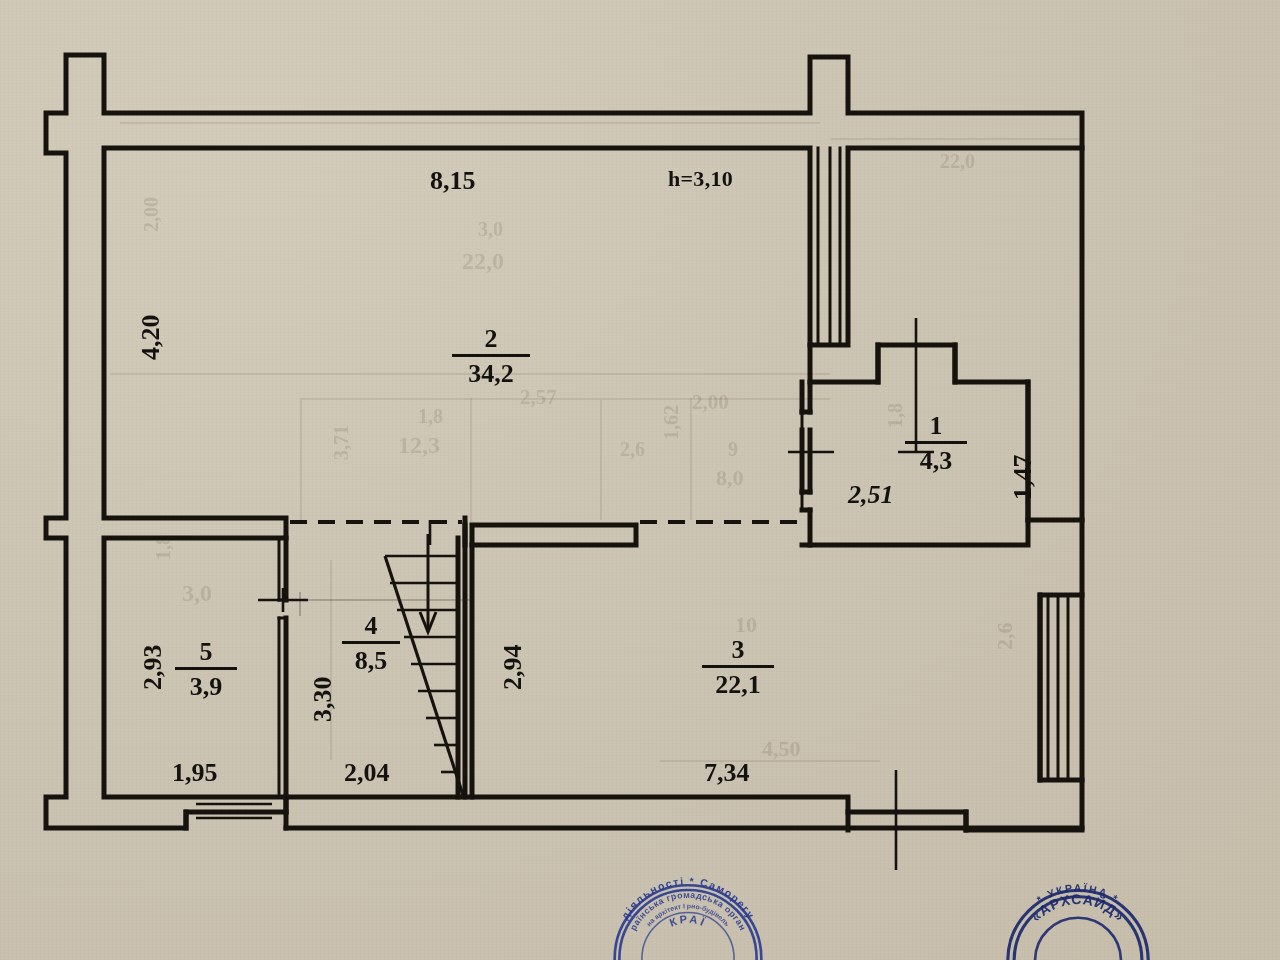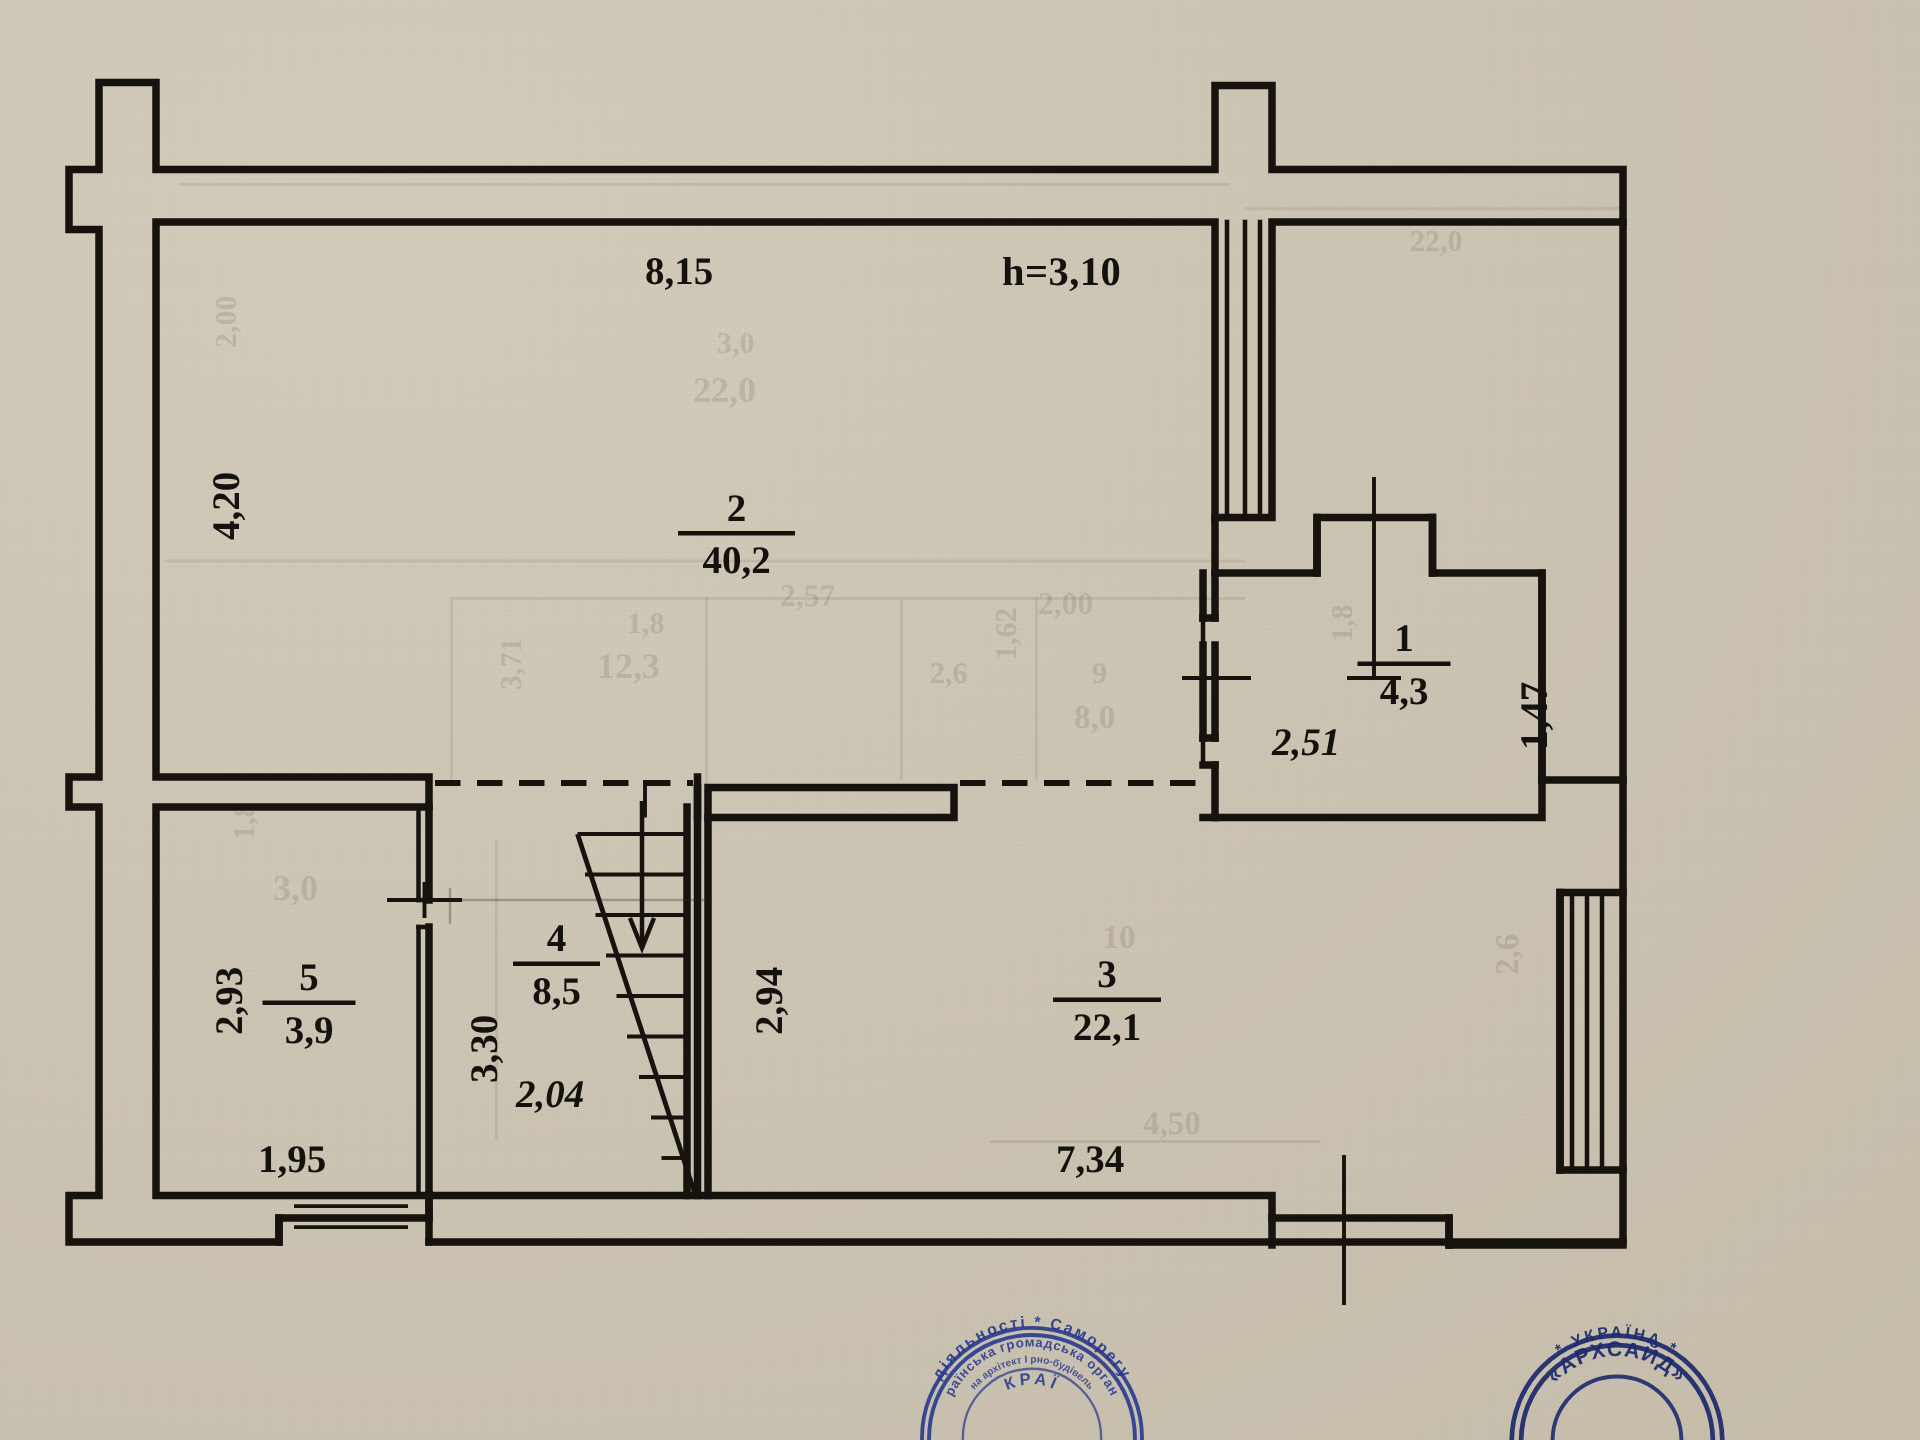--- a/index.html
+++ b/index.html
@@ -43,21 +43,21 @@
   .lbl {
     position: absolute;
     font-family: "Liberation Serif", serif;
     font-weight: 700;
     color: #14120f;
     white-space: nowrap;
     line-height: 1;
   }
   .dim   { font-size: 26px; }
   .dimv  { font-size: 26px; transform-origin: 0 0; }
-  .hh    { font-size: 27px; letter-spacing:0.3px; }
+  .hh    { font-size: 22px; letter-spacing:0.3px; }
 
   .room { position:absolute; text-align:center; line-height:1.05; }
   .room .num {
     display:block; font-size:26px; font-weight:700; color:#14120f;
     padding-bottom:2px;
   }
   .room .bar {
     display:block; height:3px; background:#14120f; margin:0 auto 3px auto;
   }
   .room .area {
@@ -220,21 +220,21 @@
 
   <div class="lbl dim" style="left:430px; top:168px;">8,15</div>
 
   <div class="lbl hh" style="left:668px; top:168px;">h=3,10</div>
 
   <div class="lbl dimv" style="left:138px; top:360px; transform:rotate(-90deg);">4,20</div>
 
   <div class="room" style="left:436px; top:325px; width:110px;">
     <span class="num">2</span>
     <span class="bar" style="width:78px;"></span>
-    <span class="area">40,2</span>
+    <span class="area">34,2</span>
   </div>
 
   <div class="room" style="left:888px; top:412px; width:96px;">
     <span class="num">1</span>
     <span class="bar" style="width:62px;"></span>
     <span class="area">4,3</span>
   </div>
   <div class="lbl dim" style="left:848px; top:482px;font-style:italic;">2,51</div>
   <div class="lbl dimv" style="left:1010px; top:500px; transform:rotate(-90deg);">1,47</div>
 
@@ -245,21 +245,21 @@
   </div>
   <div class="lbl dimv" style="left:140px; top:690px; transform:rotate(-90deg);">2,93</div>
   <div class="lbl dim" style="left:172px; top:760px;">1,95</div>
 
   <div class="room" style="left:330px; top:612px; width:82px;">
     <span class="num">4</span>
     <span class="bar" style="width:58px;"></span>
     <span class="area">8,5</span>
   </div>
   <div class="lbl dimv" style="left:310px; top:722px; transform:rotate(-90deg);">3,30</div>
-  <div class="lbl dim" style="left:344px; top:717px;font-style:italic;">2,04</div>
+  <div class="lbl dim" style="left:344px; top:760px;">2,04</div>
 
   <div class="room" style="left:688px; top:636px; width:100px;">
     <span class="num">3</span>
     <span class="bar" style="width:72px;"></span>
     <span class="area">22,1</span>
   </div>
   <div class="lbl dimv" style="left:500px; top:690px; transform:rotate(-90deg);">2,94</div>
   <div class="lbl dim" style="left:704px; top:760px;">7,34</div>
 
   <div class="stamp" style="left:528px; top:858px;">

